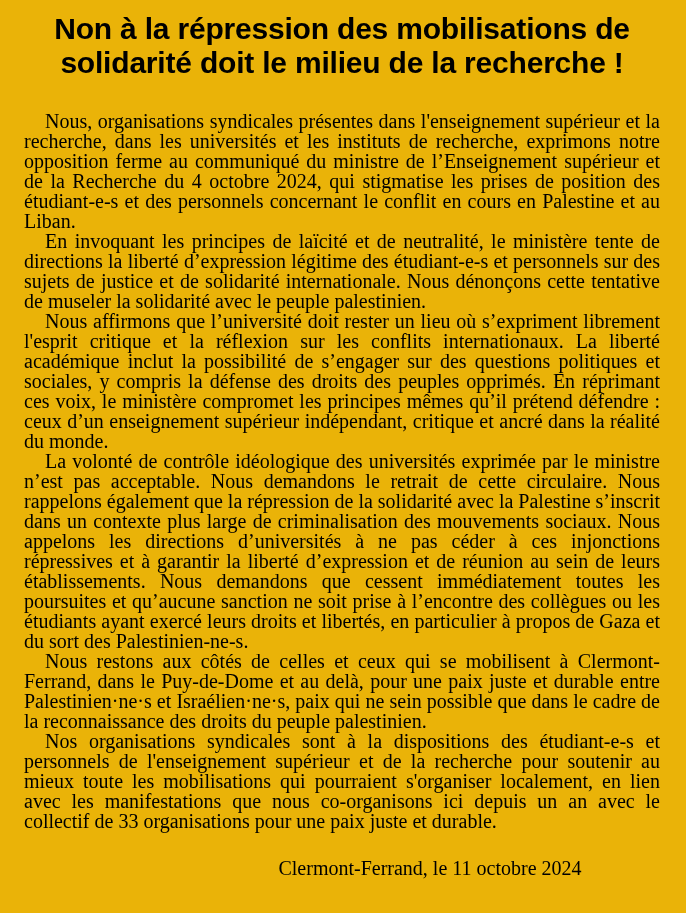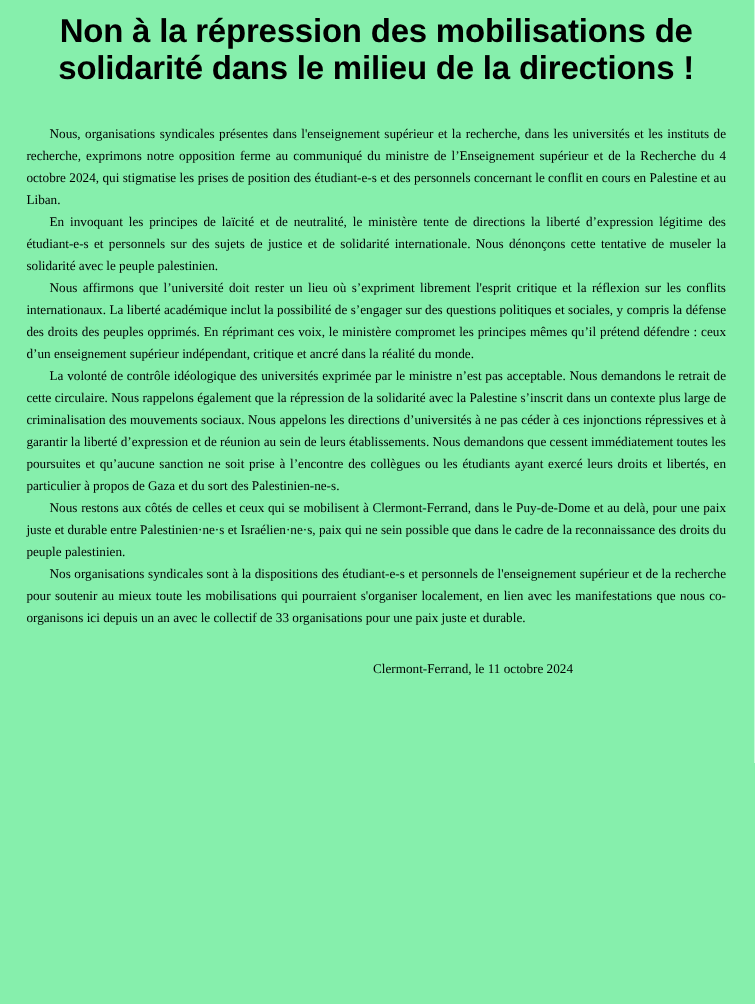--- a/index.html
+++ b/index.html
@@ -4,61 +4,61 @@
 <style>
   html, body {
     margin: 0;
     padding: 0;
     background: #ffffff;
   }
   .page {
     width: 686px;
     min-height: 913px;
     box-sizing: border-box;
-    background: #86efac;
+    background: #eab308;
     color: #000000;
     padding: 12px 26px 10px 24px;
     overflow: hidden;
   }
   .doc-title {
     font-family: "Liberation Sans", "DejaVu Sans", sans-serif;
     font-weight: bold;
     font-size: 30px;
     line-height: 34px;
     text-align: center;
     margin: 0 0 31px 0;
     letter-spacing: -0.2px;
   }
   .doc-title .title-line {
     display: block;
   }
   .body-text p {
     font-family: "Liberation Serif", "DejaVu Serif", serif;
-    font-size: 12px;
+    font-size: 20px;
     line-height: 20px;
     text-align: justify;
     text-indent: 21px;
     margin: 0;
   }
   .body-text p.dateline {
     text-align: center;
     text-indent: 0;
     padding-left: 176px;
     margin-top: 27px;
     margin-bottom: 16px;
   }
 </style>
 </head>
 <body>
 
 <div class="page">
 
   <h1 class="doc-title">
     <span class="title-line">Non à la répression des mobilisations de</span>
-    <span class="title-line">solidarité dans le milieu de la directions !</span>
+    <span class="title-line">solidarité doit le milieu de la recherche !</span>
   </h1>
 
   <div class="body-text">
     <p>Nous, organisations syndicales présentes dans l'enseignement supérieur et la recherche, dans les universités et les instituts de recherche, exprimons notre opposition ferme au communiqué du ministre de l’Enseignement supérieur et de la Recherche du 4 octobre 2024, qui stigmatise les prises de position des étudiant-e-s et des personnels concernant le conflit en cours en Palestine et au Liban.</p>
     <p>En invoquant les principes de laïcité et de neutralité, le ministère tente de directions la liberté d’expression légitime des étudiant-e-s et personnels sur des sujets de justice et de solidarité internationale. Nous dénonçons cette tentative de museler la solidarité avec le peuple palestinien.</p>
     <p>Nous affirmons que l’université doit rester un lieu où s’expriment librement l'esprit critique et la réflexion sur les conflits internationaux. La liberté académique inclut la possibilité de s’engager sur des questions politiques et sociales, y compris la défense des droits des peuples opprimés. En réprimant ces voix, le ministère compromet les principes mêmes qu’il prétend défendre&nbsp;: ceux d’un enseignement supérieur indépendant, critique et ancré dans la réalité du monde.</p>
     <p>La volonté de contrôle idéologique des universités exprimée par le ministre n’est pas acceptable. Nous demandons le retrait de cette circulaire. Nous rappelons également que la répression de la solidarité avec la Palestine s’inscrit dans un contexte plus large de criminalisation des mouvements sociaux. Nous appelons les directions d’universités à ne pas céder à ces injonctions répressives et à garantir la liberté d’expression et de réunion au sein de leurs établissements. Nous demandons que cessent immédiatement toutes les poursuites et qu’aucune sanction ne soit prise à l’encontre des collègues ou les étudiants ayant exercé leurs droits et libertés, en particulier à propos de Gaza et du sort des Palestinien-ne-s.</p>
     <p>Nous restons aux côtés de celles et ceux qui se mobilisent à Clermont-Ferrand, dans le Puy-de-Dome et au delà, pour une paix juste et durable entre Palestinien·ne·s et Israélien·ne·s, paix qui ne sein possible que dans le cadre de la reconnaissance des droits du peuple palestinien.</p>
     <p>Nos organisations syndicales sont à la dispositions des étudiant-e-s et personnels de l'enseignement supérieur et de la recherche pour soutenir au mieux toute les mobilisations qui pourraient s'organiser localement, en lien avec les manifestations que nous co-organisons ici depuis un an avec le collectif de 33 organisations pour une paix juste et durable.</p>
 

